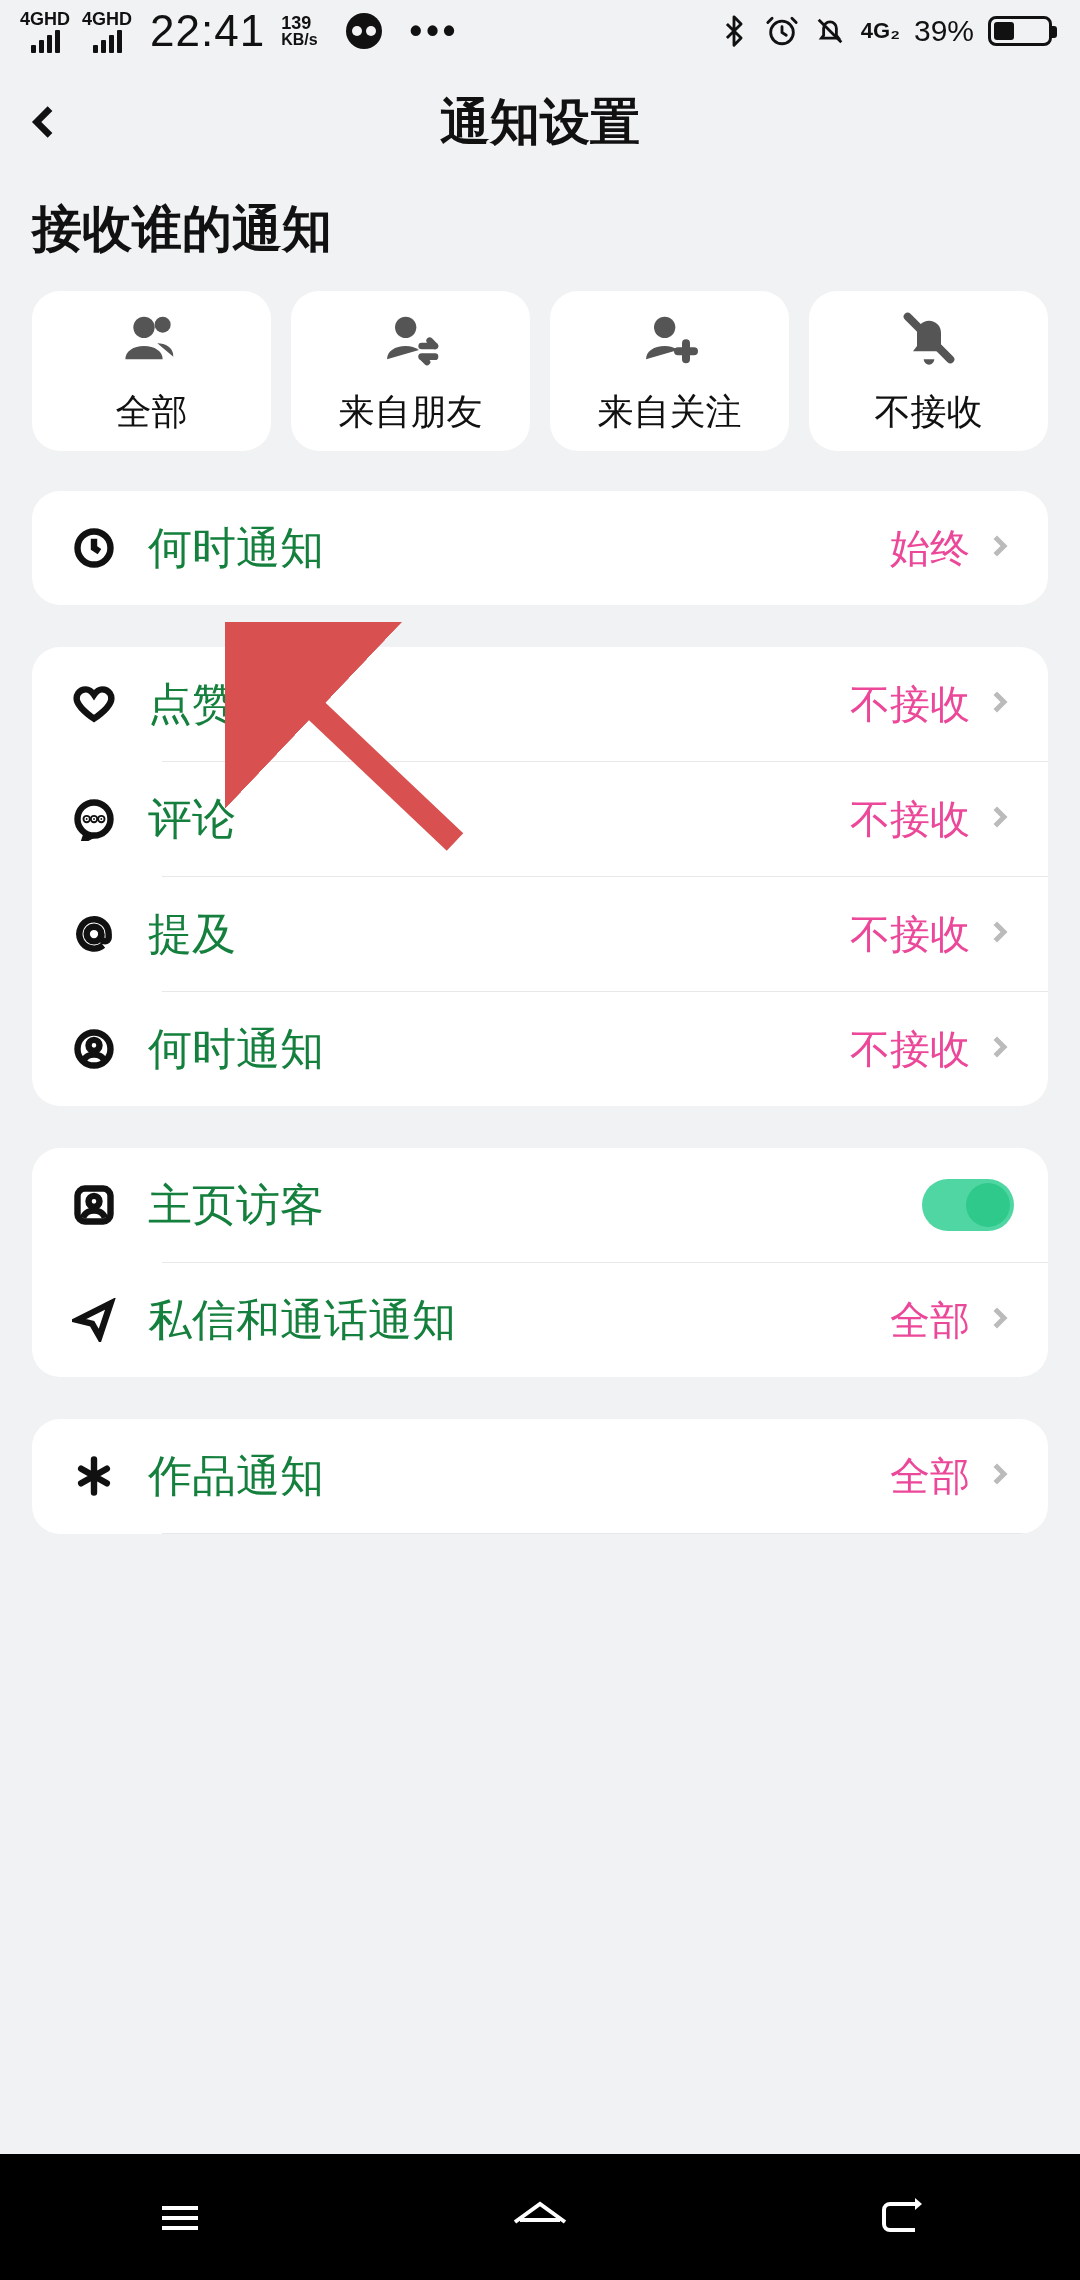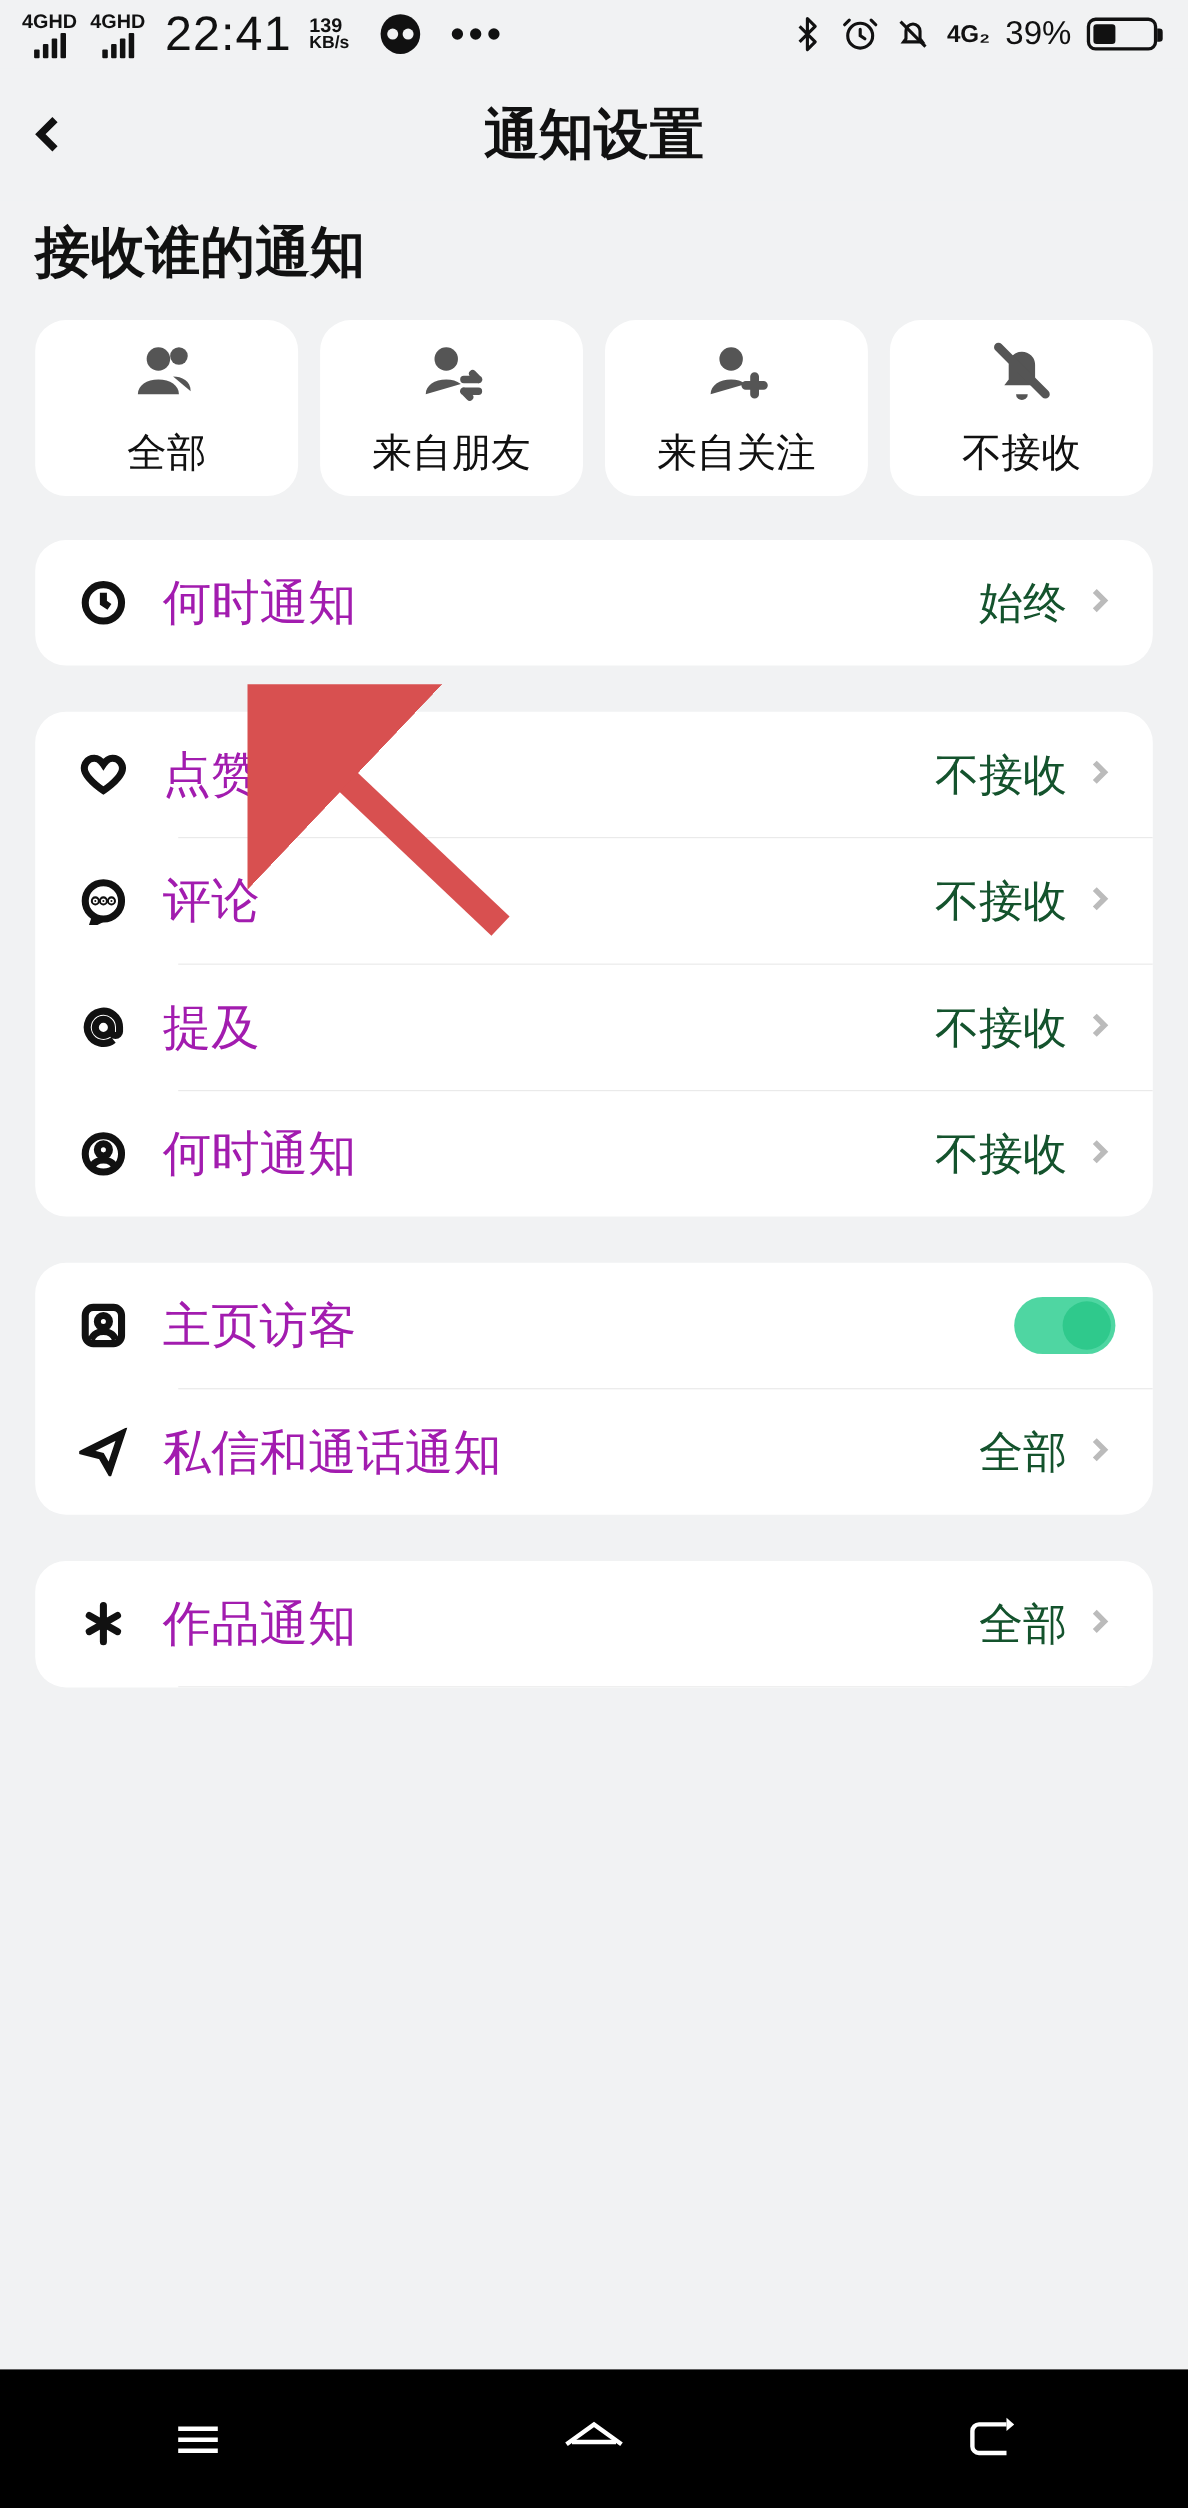--- a/index.html
+++ b/index.html
@@ -65,23 +65,23 @@
   .tile .ticon svg{ width:64px; height:64px; fill:#555; }
   .tile .tlabel{ font-size:36px; color:#111; }
 
   
   .card { background:#fff; margin:0 32px 42px; border-radius:28px; overflow:hidden; }
   .row {
     display:flex; align-items:center; padding:0 34px 0 34px; height:114px; position:relative;
   }
   .row .ricon { width:56px; display:flex; justify-content:center; }
   .row .ricon svg { width:44px; height:44px; stroke:#111; stroke-width:3.5; fill:none; }
-  .row .rlabel { font-size:44px; color:#a21caf; margin-left:26px; }
+  .row .rlabel { font-size:44px; color:#15803d; margin-left:26px; }
   .row .spacer { flex:1; }
-  .row .rvalue { font-size:40px; color:#14532d; margin-right:14px; }
+  .row .rvalue { font-size:40px; color:#ec4899; margin-right:14px; }
   .row .chev svg{ width:30px; height:30px; stroke:#bbb; stroke-width:4; fill:none; }
   .divider { margin-left:130px; height:1px; background:#e8e8e8; }
 
   
   .toggle { width:92px; height:52px; border-radius:26px; background:#4fd6a2; position:relative; }
   .toggle .knob{ position:absolute; right:4px; top:4px; width:44px; height:44px; border-radius:50%; background:#2fc98c; }
 
   
   .arrow-overlay { position:absolute; pointer-events:none; }
   .arrow-overlay svg{ display:block; }

